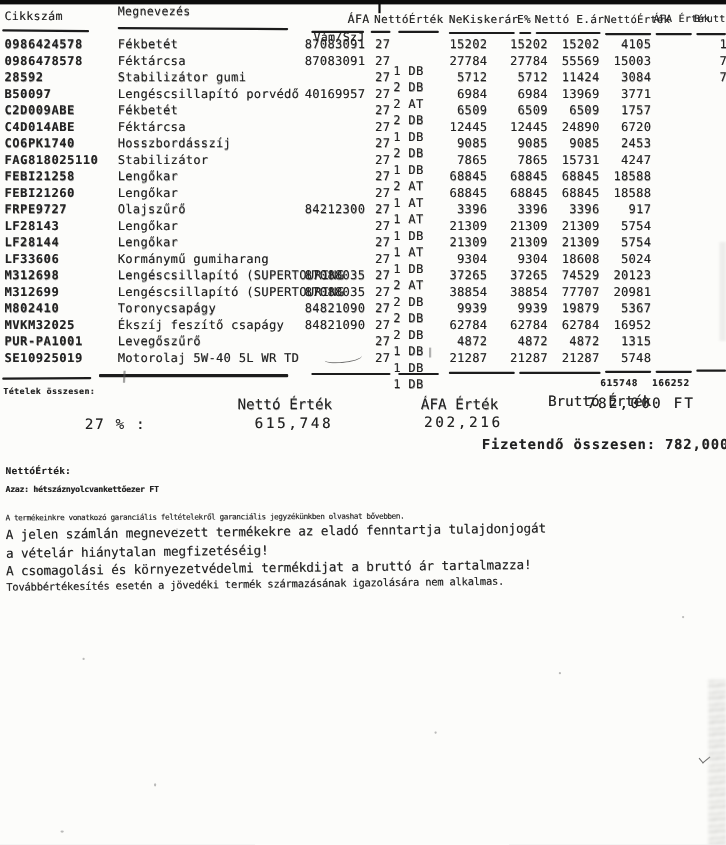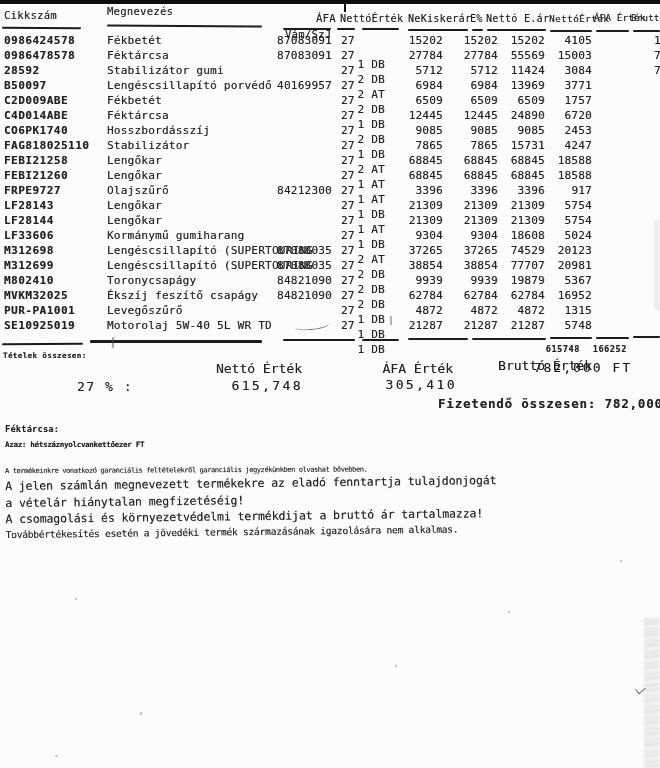--- a/index.html
+++ b/index.html
@@ -132,25 +132,25 @@
 
   <span class="coltotal ink" style="left:500px;top:344px;width:80px;">615748</span>
   <span class="coltotal ink" style="left:560px;top:344px;width:67px;">166252</span>
 
   <span class="items-label ink">Tételek összesen:</span>
   <span class="sum-label ink" style="left:180px;top:361px;width:122px;">Nettó Érték</span>
   <span class="sum-label ink" style="left:333px;top:361px;width:120px;">ÁFA Érték</span>
   <span class="sum-label ink" style="left:470px;top:358px;width:122px;">Bruttó Érték</span>
   <span class="rate-label ink">27 % :</span>
   <span class="sum-value ink" style="left:180px;top:378px;width:123px;">615,748</span>
-  <span class="sum-value ink" style="left:335px;top:377px;width:122px;">305,410</span>
+  <span class="sum-value ink" style="left:335px;top:377px;width:122px;">202,216</span>
   <span class="sum-value ink" style="left:480px;top:360px;width:152px;letter-spacing:2px;">782,000 FT</span>
   <span class="payable ink">Fizetendő összesen: 782,000</span>
 
-  <span class="made-by ink">Féktárcsa:</span>
+  <span class="made-by ink">NettóÉrték:</span>
   <span class="in-words ink">Azaz: hétszáznyolcvankettőezer FT</span>
   <span class="warranty ink">A termékeinkre vonatkozó garanciális feltételekről garanciális jegyzékünkben olvashat bővebben.</span>
   <div class="notes">
     <div class="note-line note-1 ink">A jelen számlán megnevezett termékekre az eladó fenntartja tulajdonjogát</div>
     <div class="note-line note-2 ink">a vételár hiánytalan megfizetéséig!</div>
     <div class="note-line note-3 ink">A csomagolási és környezetvédelmi termékdijat a bruttó ár tartalmazza!</div>
     <div class="note-line note-4 ink">Továbbértékesítés esetén a jövedéki termék származásának igazolására nem alkalmas.</div>
   </div>
 
   <div class="squiggle"></div>

